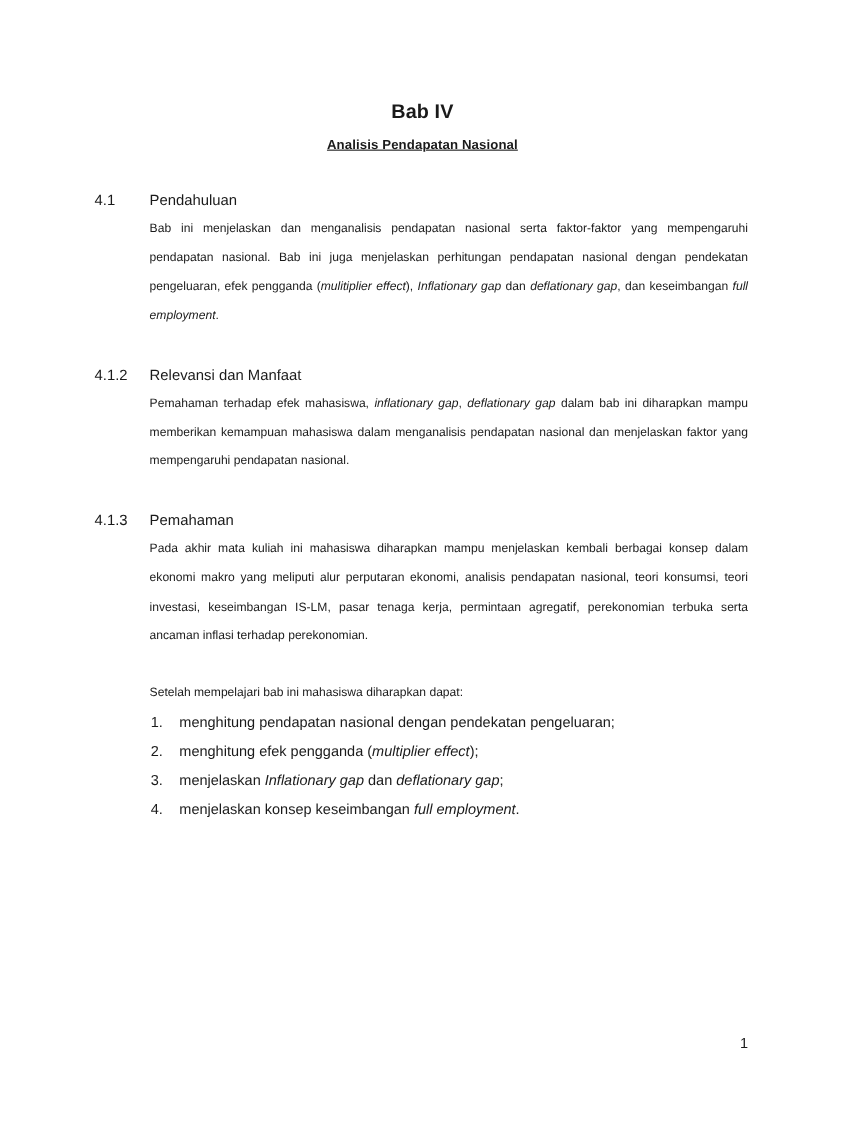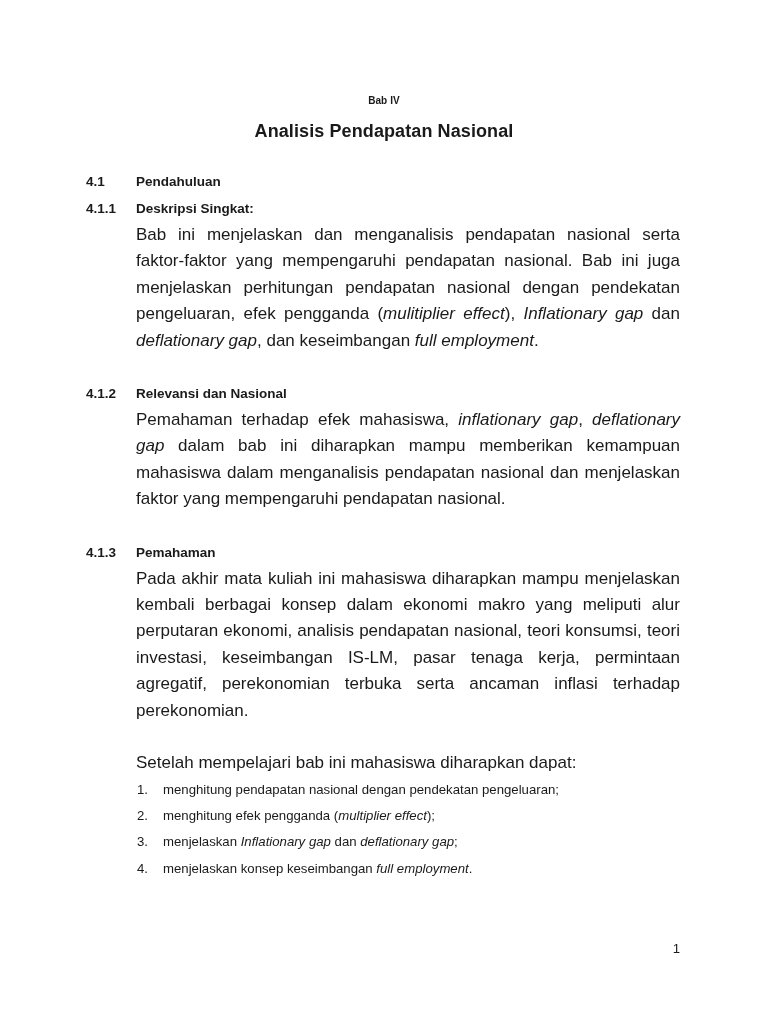--- a/index.html
+++ b/index.html
@@ -22,40 +22,41 @@
     box-sizing: border-box;
     padding: 0;
   }
 
   
   .title-block {
     text-align: center;
     padding-top: 86px;
   }
   .doc-title-line {
-    font-size: 10px;
+    font-size: 18px;
     font-weight: bold;
     line-height: 30px;
     letter-spacing: 0.1px;
   }
   .doc-title-line.sub {
-    font-size: 18px;
+    font-size: 12px;
+    text-decoration: underline;
   }
 
   
   .content {
     margin-left: 86px;
     margin-right: 88px;
     width: 594px;
   }
 
   
   .heading {
     display: flex;
-    font-weight: bold;
+    font-weight: normal;
     font-size: 13.5px;
     line-height: 27px;
     align-items: flex-end;
   }
   .heading .num {
     flex: 0 0 auto;
     width: 50px;
   }
   .heading .htext {
     flex: 0 1 auto;
@@ -68,21 +69,21 @@
   }
   .heading.lvl3-spaced .num {
     width: auto;
     margin-right: 4.5px;
   }
 
   
   .para {
     margin-left: 50px;
     text-align: justify;
-    font-size: 17px;
+    font-size: 11px;
     line-height: 26.4px;
     hyphens: none;
   }
   .gap-md { height: 22px; }
   .gap-lg { height: 26px; }
 
   
   .numlist {
     margin-left: 51px;
     margin-top: 0;
@@ -125,32 +126,28 @@
 
   <div class="gap-md"></div>
 
   <div class="content">
 
     <div class="heading">
       <span class="num">4.1</span>
       <span class="htext">Pendahuluan</span>
     </div>
 
-    <div class="heading">
-      <span class="num">4.1.1</span>
-      <span class="htext">Deskripsi Singkat:</span>
-    </div>
 
     <div class="para"><span>Bab ini menjelaskan dan menganalisis pendapatan nasional serta faktor-faktor yang mempengaruhi pendapatan nasional. Bab ini juga menjelaskan perhitungan pendapatan nasional dengan pendekatan pengeluaran, efek pengganda (</span><em>mulitiplier effect</em><span>), </span><em>Inflationary gap</em><span> dan </span><em>deflationary gap</em><span>, dan keseimbangan </span><em>full employment</em><span>.</span></div>
 
     <div class="gap-lg"></div>
 
     <div class="heading">
       <span class="num">4.1.2</span>
-      <span class="htext">Relevansi dan Nasional</span>
+      <span class="htext">Relevansi dan Manfaat</span>
     </div>
 
     <div class="para"><span>Pemahaman terhadap efek mahasiswa, </span><em>inflationary gap</em><span>, </span><em>deflationary gap</em><span> dalam bab ini diharapkan mampu memberikan kemampuan mahasiswa dalam menganalisis pendapatan nasional dan menjelaskan faktor yang mempengaruhi pendapatan nasional.</span></div>
 
     <div class="gap-lg"></div>
 
     <div class="heading">
       <span class="num">4.1.3</span>
       <span class="htext">Pemahaman</span>
     </div>

